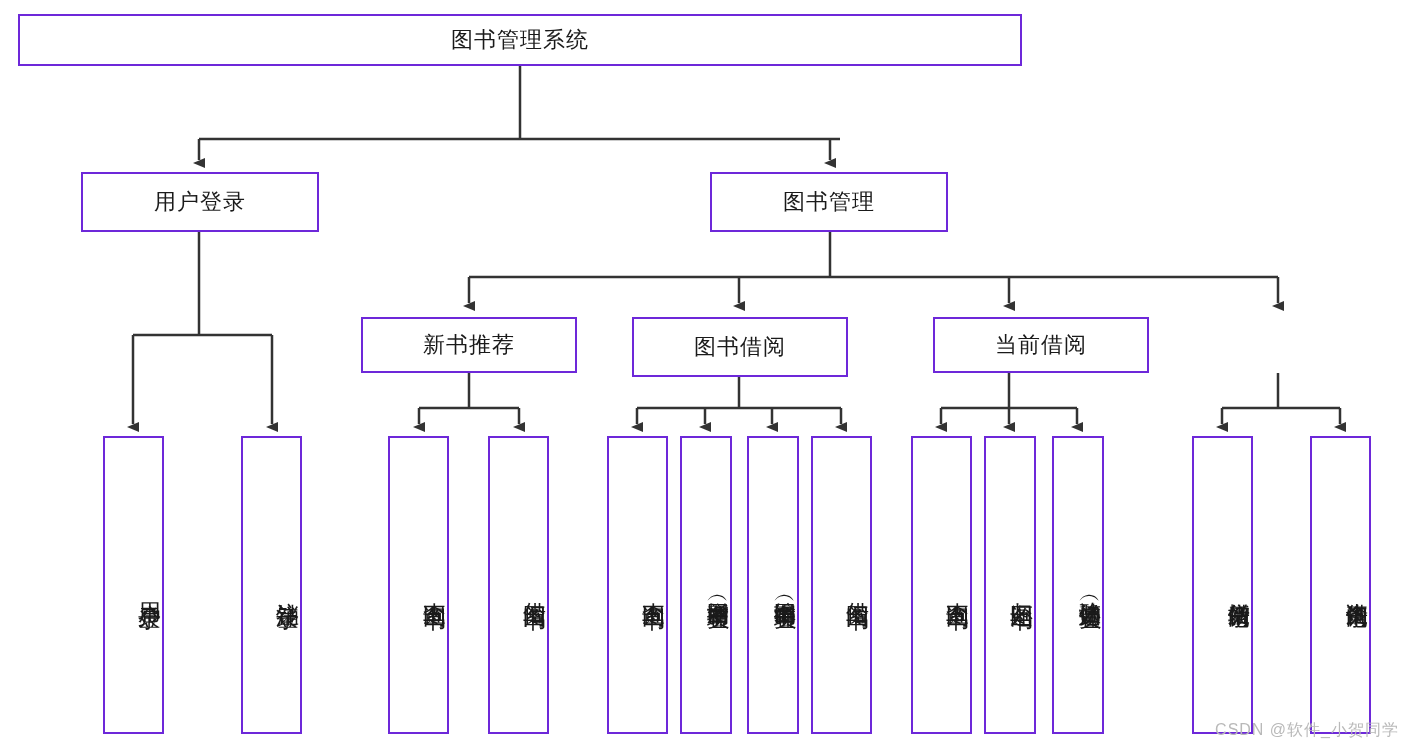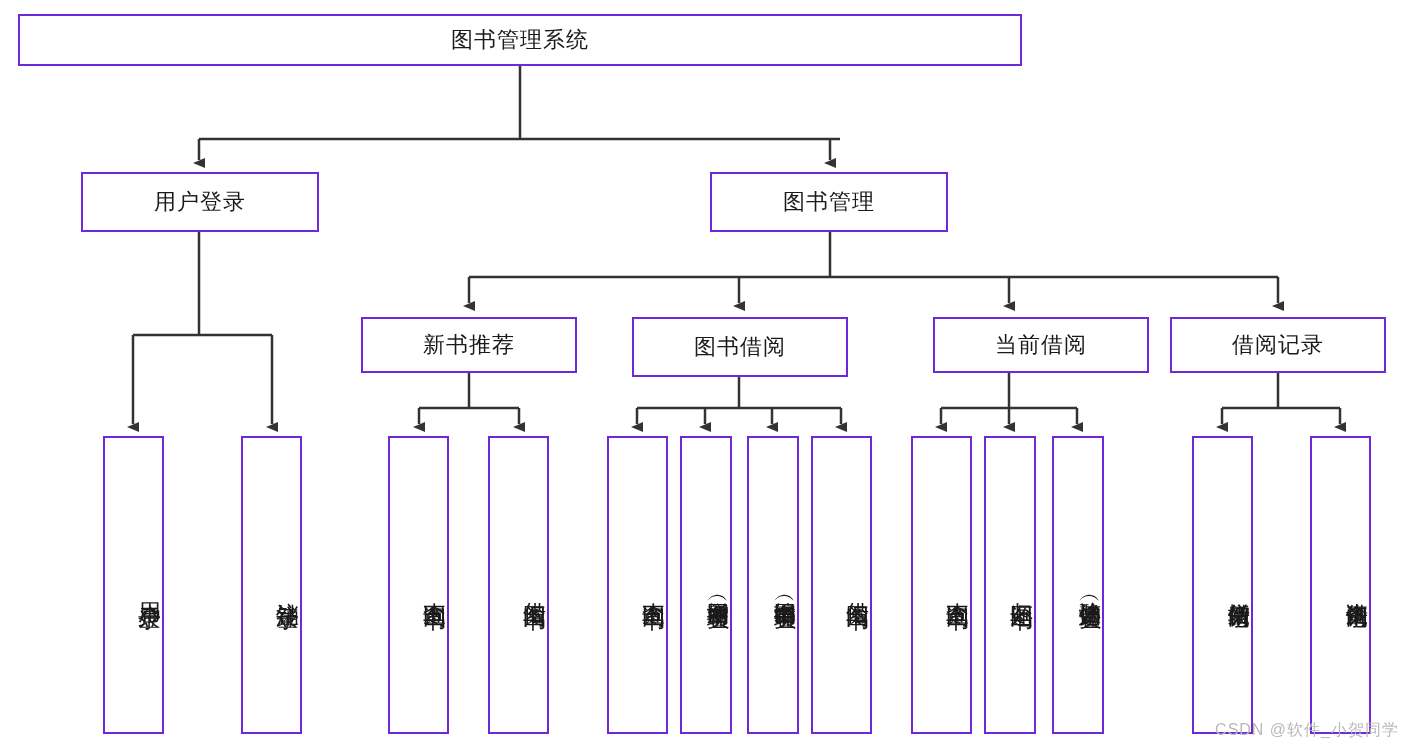--- a/index.html
+++ b/index.html
@@ -120,21 +120,20 @@
   </svg>
 
   <div class="node horiz" style="left:18px; top:14px; width:1004px; height:52px;">图书管理系统</div>
 
   <div class="node horiz" style="left:81px; top:172px; width:238px; height:60px;">用户登录</div>
   <div class="node horiz" style="left:710px; top:172px; width:238px; height:60px;">图书管理</div>
 
   <div class="node horiz" style="left:361px; top:317px; width:216px; height:56px;">新书推荐</div>
   <div class="node horiz" style="left:632px; top:317px; width:216px; height:60px;">图书借阅</div>
   <div class="node horiz" style="left:901px; top:317px; width:216px; height:56px;margin-left:32px;">当前借阅</div>
-  <div class="node horiz" style="left:1170px; top:317px; width:216px; height:56px;">借阅记录</div>
 
   <div class="node vert" style="left:103px; top:436px; width:61px; height:298px;">用户登录</div>
   <div class="node vert" style="left:241px; top:436px; width:61px; height:298px;">注销登录</div>
 
   <div class="node vert" style="left:388px; top:436px; width:61px; height:298px;">查询图书</div>
   <div class="node vert" style="left:488px; top:436px; width:61px; height:298px;">借阅图书</div>
 
   <div class="node vert" style="left:607px; top:436px; width:61px; height:298px;">查询图书</div>
   <div class="node vert tall-text" style="left:680px; top:436px; width:52px; height:298px;">新增图书（管理员）</div>
   <div class="node vert tall-text" style="left:747px; top:436px; width:52px; height:298px;">编辑图书（管理员）</div>

